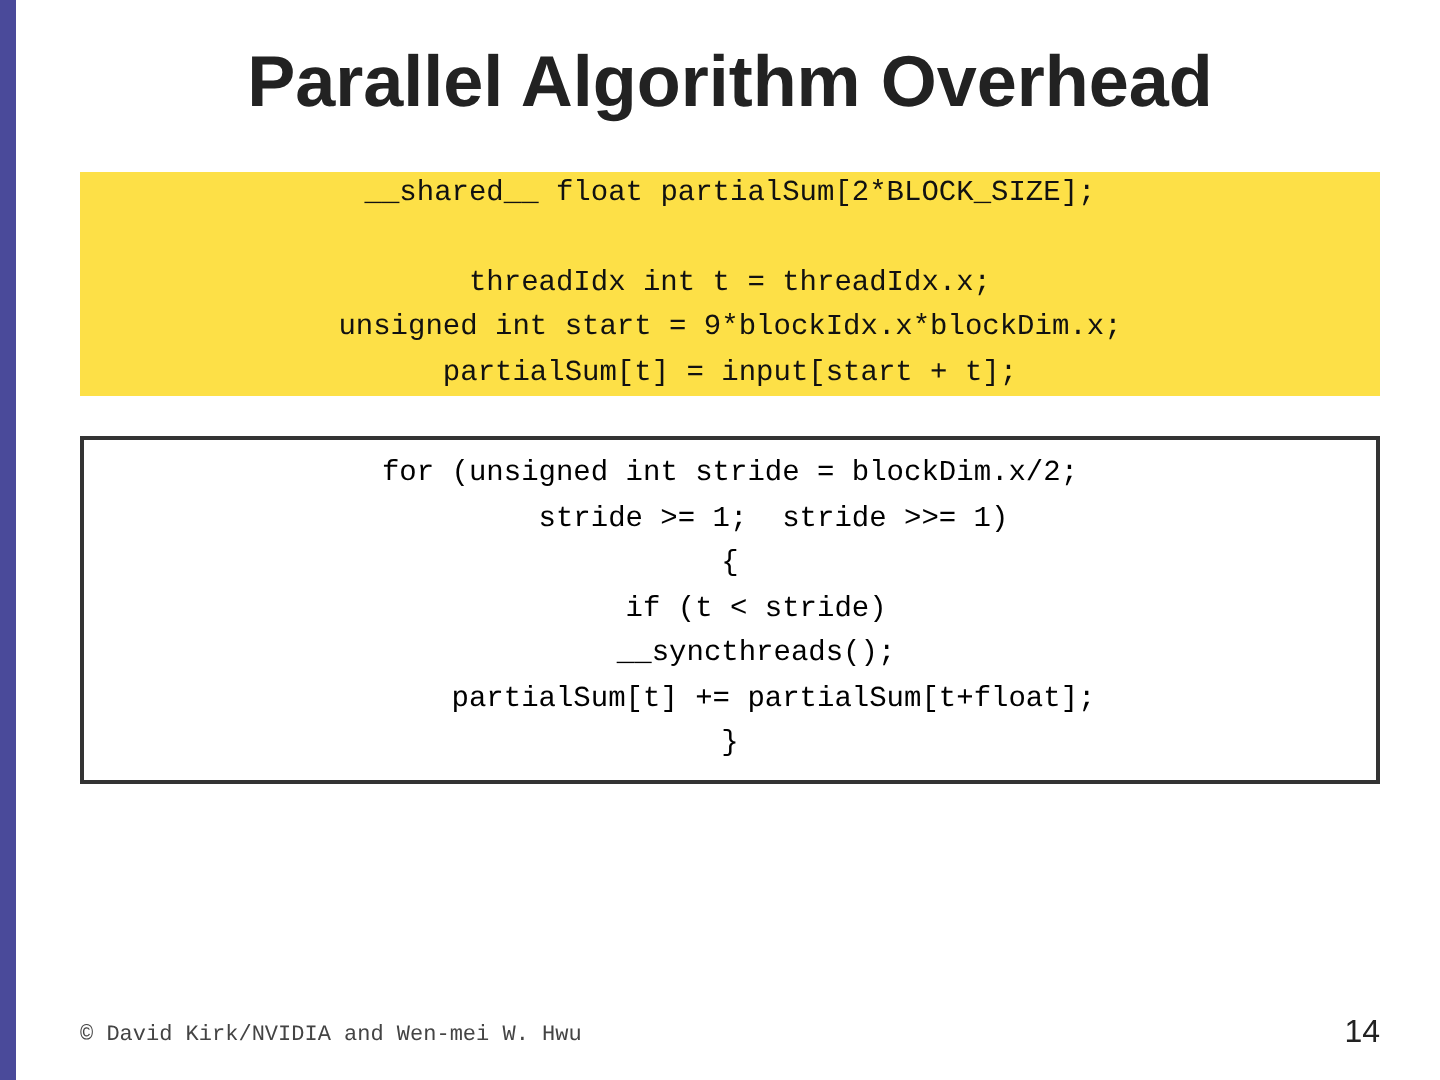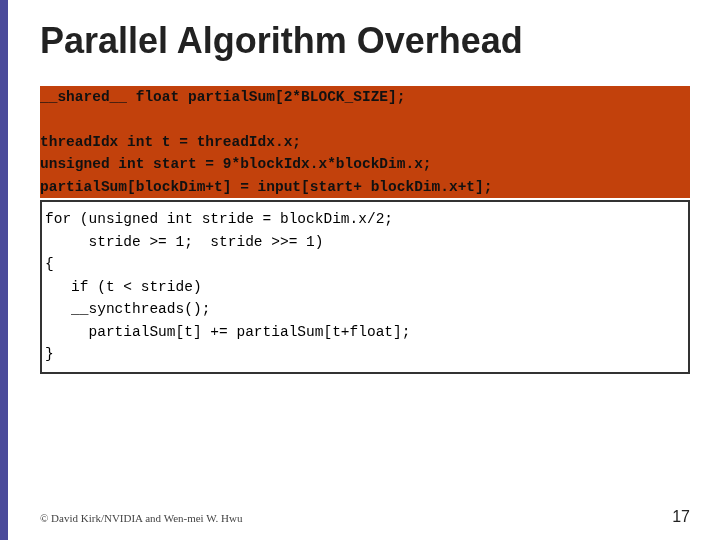--- a/index.html
+++ b/index.html
@@ -1,18 +1,19 @@
 <!DOCTYPE html>
 <html><head>
   <meta charset="utf-8">
   <style>
     * {
       margin: 0;
       padding: 0;
       box-sizing: border-box;
+      text-align: center;
     }
 
     body {
       width: 720px;
       height: 540px;
       background: #ffffff;
       font-family: Arial, Helvetica, sans-serif;
       overflow: hidden;
     }
 
@@ -45,54 +46,53 @@
       color: #222222;
       margin-bottom: 24px;
       font-family: Arial, Helvetica, sans-serif;
     }
 
     .code-block {
       font-family: 'Courier New', Courier, monospace;
       font-size: 14.5px;
       line-height: 1.55;
       color: #111111;
-      background: #c2410c;
-      font-weight: bold;
+      background: #fde047;
     }
 
     .code-line {
       white-space: pre;
       display: block;
     }
 
     .code-box {
       border: 2px solid #333333;
       padding: 6px 3px;
-      margin-top: 2px;
+      margin-top: 20px;
       margin-bottom: 4px;
       background: #ffffff;
       font-family: 'Courier New', Courier, monospace;
       font-size: 14.5px;
       line-height: 1.55;
     }
 
     .footer {
       position: absolute;
       bottom: 14px;
       left: 40px;
       right: 30px;
       display: flex;
       justify-content: space-between;
       align-items: flex-end;
     }
 
     .footer-text {
       font-size: 11px;
       color: #444444;
-      font-family: Liberation Serif, serif;
+      font-family: Liberation Mono, monospace;
       line-height: 1.4;
     }
 
     .slide-number {
       font-size: 16px;
       color: #222222;
       font-family: Arial, Helvetica, sans-serif;
       font-weight: normal;
     }
   </style>
@@ -103,33 +103,33 @@
   <div class="accent-bar"></div>
 
   <div class="content">
     <h1 class="slide-title">Parallel Algorithm Overhead</h1>
 
     <div class="code-block">
       <span class="code-line">__shared__ float partialSum[2*BLOCK_SIZE];</span>
       <span class="code-line">&nbsp;</span>
       <span class="code-line">threadIdx int t = threadIdx.x;</span>
       <span class="code-line">unsigned int start = 9*blockIdx.x*blockDim.x;</span>
-      <span class="code-line">partialSum[blockDim+t] = input[start+ blockDim.x+t];</span>
+      <span class="code-line">partialSum[t] = input[start + t];</span>
     </div>
 
     <div class="code-box">
       <span class="code-line">for (unsigned int stride = blockDim.x/2;</span>
       <span class="code-line">     stride &gt;= 1;  stride &gt;&gt;= 1)</span>
       <span class="code-line">{</span>
       <span class="code-line">   if (t &lt; stride)</span>
       <span class="code-line">   __syncthreads();</span>
       <span class="code-line">     partialSum[t] += partialSum[t+float];</span>
       <span class="code-line">}</span>
     </div>
   </div>
 
   <div class="footer">
     <div class="footer-text">
       <div>© David Kirk/NVIDIA and Wen-mei W. Hwu</div>
     </div>
-    <div class="slide-number">17</div>
+    <div class="slide-number">14</div>
   </div>
 </div>
 
 </body></html>

